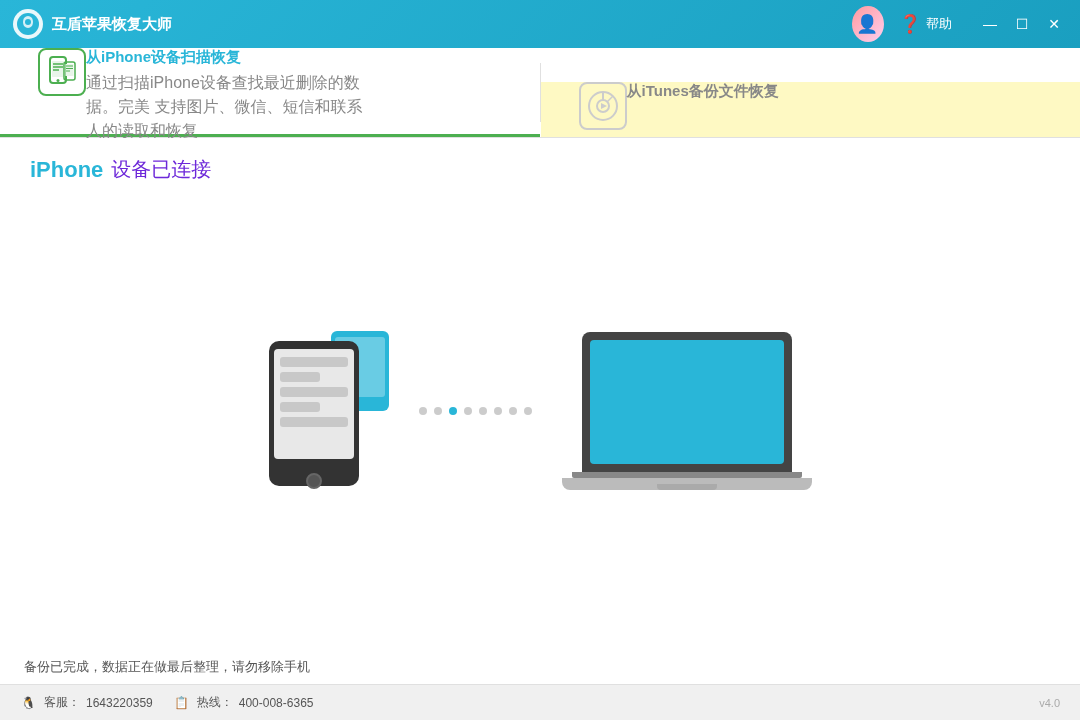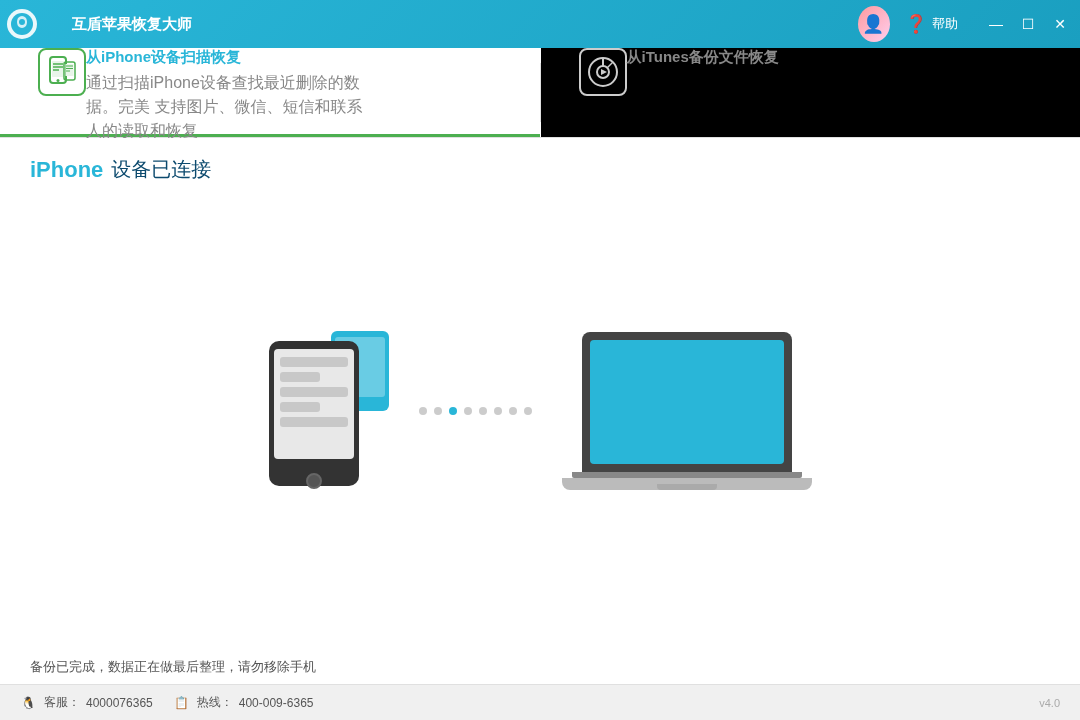--- a/index.html
+++ b/index.html
@@ -11,24 +11,23 @@
       background: #f5f5f5;
       user-select: none;
     }
 
     
     #title-bar {
       background: linear-gradient(135deg, #29b6d8 0%, #1a9fc0 100%);
       height: 48px;
       display: flex;
       align-items: center;
-      padding: 0 6px;
+      padding: 0 12px;
       color: white;
       position: relative;
-      gap: 26px;
     }
     #app-logo {
       width: 32px;
       height: 32px;
       margin-right: 8px;
     }
     #app-title-text {
       font-size: 15px;
       font-weight: bold;
       color: white;
@@ -91,21 +90,22 @@
       padding: 0 38px;
       cursor: pointer;
       border-bottom: 3px solid transparent;
       gap: 0;
     }
     .tab.active {
       border-bottom: 3px solid #4caf50;
       background: white;
     }
     .tab:not(.active) {
-      background: #000000;
+      background: #fef9c3;
+      margin-top: 34px;
     }
     .tab-icon-box {
       width: 48px;
       height: 48px;
       border-radius: 8px;
       display: flex;
       align-items: center;
       justify-content: center;
       flex-shrink: 0;
     }
@@ -152,21 +152,21 @@
       align-items: center;
       gap: 8px;
     }
     #iphone-label {
       color: #29b6d8;
       font-size: 22px;
       font-weight: bold;
       text-align: right;
     }
     #connected-label {
-      color: #0c4a6e;
+      color: #6d28d9;
       font-size: 20px;
       font-weight: normal;
     }
 
     
     #illustration {
       flex: 1;
       display: flex;
       align-items: center;
       justify-content: center;
@@ -290,21 +290,21 @@
       left: 50%;
       transform: translateX(-50%);
       width: 60px;
       height: 6px;
       background: #aaa;
       border-radius: 0 0 4px 4px;
     }
 
     
     #footer-status {
-      padding: 0 30px 8px 30px;
+      padding: 0 30px 8px 24px;
       font-size: 13px;
       color: #555;
     }
 
     
     #bottom-bar {
       height: 36px;
       background: #f0f0f0;
       border-top: 1px solid #e0e0e0;
       display: flex;
@@ -471,23 +471,23 @@
 
   <div id="footer-status">
     <span>备份已完成，数据正在做最后整理，请勿移除手机</span>
   </div>
 
   <div id="bottom-bar">
     <div class="bottom-contact">
       <div class="contact-item">
         <div class="contact-icon">🐧</div>
         <span>客服：</span>
-        <span>4000076365</span>
+        <span>1643220359</span>
       </div>
       <div class="contact-item">
         <div class="contact-icon">📋</div>
         <span>热线：</span>
-        <span>400-009-6365</span>
+        <span>400-008-6365</span>
       </div>
     </div>
     <span id="version-label">v4.0</span>
   </div>
 </div>
 
 </body></html>

